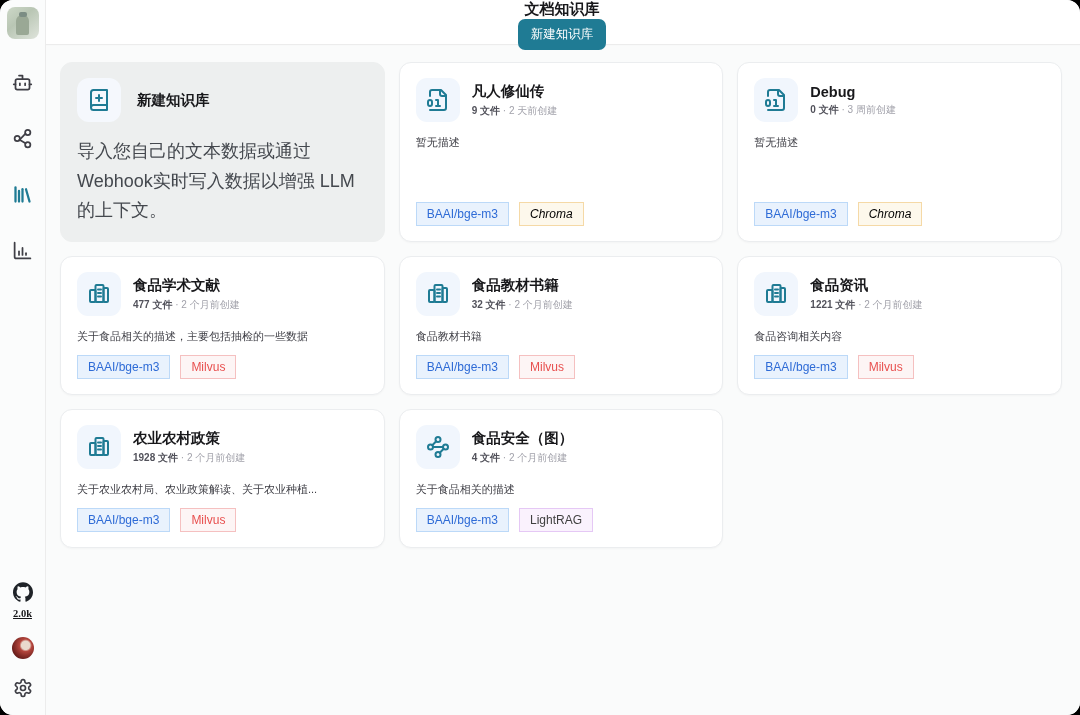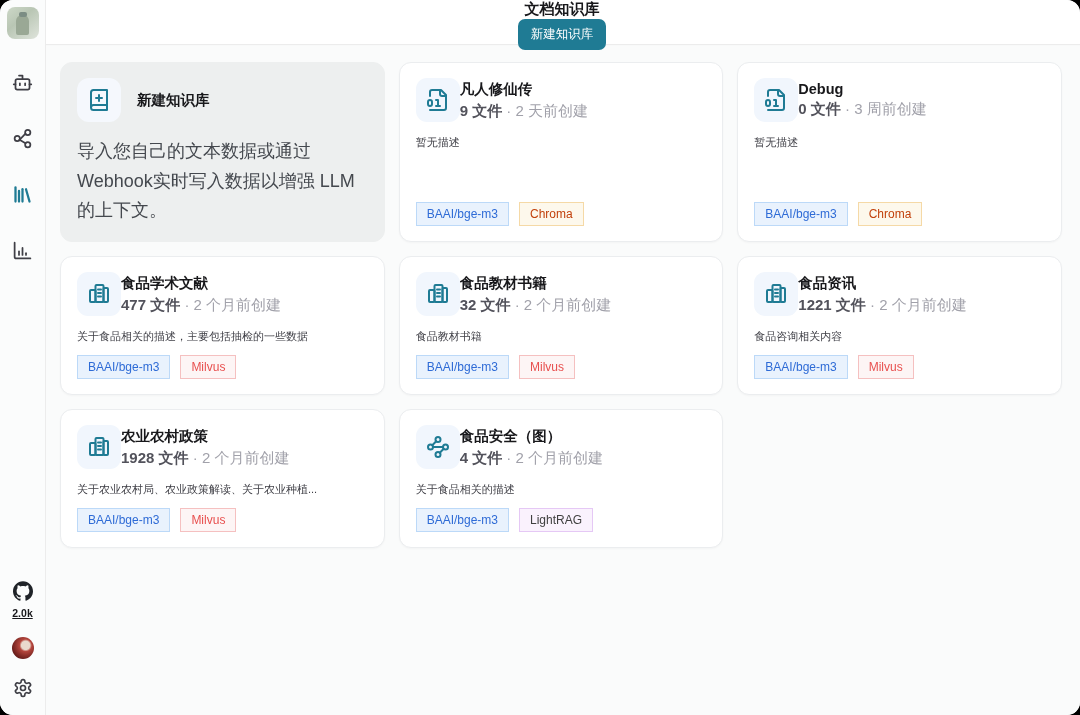--- a/index.html
+++ b/index.html
@@ -1,20 +1,20 @@
 <!DOCTYPE html>
 <html><head>
 <meta charset="utf-8">
 <style>
   * { margin:0; padding:0; box-sizing:border-box; }
   html,body { width:1080px; height:715px; background:#000; font-family:"Liberation Sans","DejaVu Sans",sans-serif; }
   .window { position:relative; width:1080px; height:715px; border-radius:13px; overflow:hidden; background:#f8f9f9; }
 
   
-  .sidebar { position:absolute; left:0; top:0; width:46px; height:715px; background:#fbfcfc; border-right:1px solid #ececec; display:flex; flex-direction:column; align-items:center; padding:7px 0 14px; z-index:3; }
+  .sidebar { position:absolute; left:0; top:0; width:46px; height:715px; background:#fbfcfc; border-right:1px solid #ececec; display:flex; flex-direction:column; align-items:center; padding:7px 0 14px; z-index:3;font-family:Liberation Serif, serif; }
   .avatar { width:32px; height:32px; border-radius:8px; overflow:hidden; background:linear-gradient(140deg,#cdd8c8 0%,#b9c6b4 40%,#dfe4dc 100%); position:relative; cursor:pointer; }
   .avatar::before { content:""; position:absolute; left:9px; top:8px; width:13px; height:20px; border-radius:6px 6px 2px 2px; background:#9aa895; }
   .avatar::after { content:""; position:absolute; left:12px; top:5px; width:8px; height:5px; border-radius:2px; background:#7c8d84; }
   .side-nav { display:flex; flex-direction:column; align-items:center; gap:30px; margin-top:32px; }
   .nav-btn { width:26px; height:26px; display:flex; align-items:center; justify-content:center; background:none; border:none; cursor:pointer; color:#3f3f46; }
   .nav-btn svg { width:21px; height:21px; }
   .nav-btn.active { color:#1f7b94; }
   .side-bottom { margin-top:auto; display:flex; flex-direction:column; align-items:center; gap:18px; }
   .gh-link { display:flex; flex-direction:column; align-items:center; gap:2px; text-decoration:none; color:#18181b; cursor:pointer; }
   .gh-count { font-size:10.5px; font-weight:bold; text-decoration:underline; color:#18181b; }
@@ -24,32 +24,32 @@
 
   
   .header { position:absolute; left:46px; top:0; right:0; height:45px; background:#fff; border-bottom:1px solid #ececec; display:flex; align-items:center; justify-content:space-between; padding:0 18px 0 16px; z-index:2;flex-direction:column; }
   .page-title { font-size:15px; font-weight:bold; color:#18181b; }
   .create-btn { background:#1f7b94; color:#fff; border:none; border-radius:7px; font-size:12.5px; padding:7px 13px; cursor:pointer; font-family:inherit; }
 
   
   .main { position:absolute; left:46px; top:46px; right:0; bottom:0; background:#fafbfb; overflow:auto; padding:16px 18px 20px 14px; }
   .grid { display:grid; grid-template-columns:repeat(3,1fr); gap:14px; }
   .card { background:#fff; border:1px solid #ebedef; border-radius:12px; padding:15px 16px; min-height:139px; display:flex; flex-direction:column; cursor:pointer; box-shadow:0 1px 2px rgba(0,0,0,0.03); }
-  .card-head { display:flex; align-items:center; gap:0; }
+  .card-head { display:flex; align-items:center; gap:12px; }
   .icon-box { width:44px; height:44px; border-radius:11px; background:#f1f6fd; display:flex; align-items:center; justify-content:center; color:#1f7b94; flex:none; }
   .icon-box svg { width:24px; height:24px; }
   .card-titles { display:flex; flex-direction:column; gap:3px; min-width:0; }
   .card-title { font-size:14.5px; font-weight:bold; color:#18181b; white-space:nowrap; overflow:hidden; }
-  .card-meta { font-size:15px; color:#a1a1aa; white-space:nowrap; }
+  .card-meta { font-size:10px; color:#a1a1aa; white-space:nowrap; }
   .card-meta .count { color:#52525b; font-weight:bold; }
   .card-desc { margin-top:13px; font-size:11px; color:#3f3f46; white-space:nowrap; overflow:hidden; }
   .tag-row { margin-top:auto; padding-top:10px; display:flex; gap:10px; }
   .tag { font-size:12px; line-height:1; padding:5px 10px 5.5px; border-radius:0; border:1px solid; white-space:nowrap; }
   .tag[data-color="blue"]   { color:#2e6bd6; background:#e9f2fd; border-color:#bcd9f8; }
-  .tag[data-color="orange"] { color:#c2410c; background:#fdf8ec; border-color:#f5d9a6; }
+  .tag[data-color="orange"] { color:#000000; background:#fdf8ec; border-color:#f5d9a6;font-style:italic; }
   .tag[data-color="red"]    { color:#e8504f; background:#fdf5f5; border-color:#f5c0c0; }
   .tag[data-color="purple"] { color:#404040; background:#faf2fd; border-color:#e5c8f5; }
 
   
   .create-card { background:#edefef; border:1px solid #edefef; box-shadow:none; }
   .create-card .icon-box { background:#f5f8fd; width:44px; height:44px; border-radius:12px; }
   .create-head { display:flex; align-items:center; gap:16px; }
   .create-title { font-size:14.5px; font-weight:bold; color:#18181b; }
   .create-desc { margin-top:15px; font-size:18px; color:#44484e; line-height:1.65; }
 </style>

